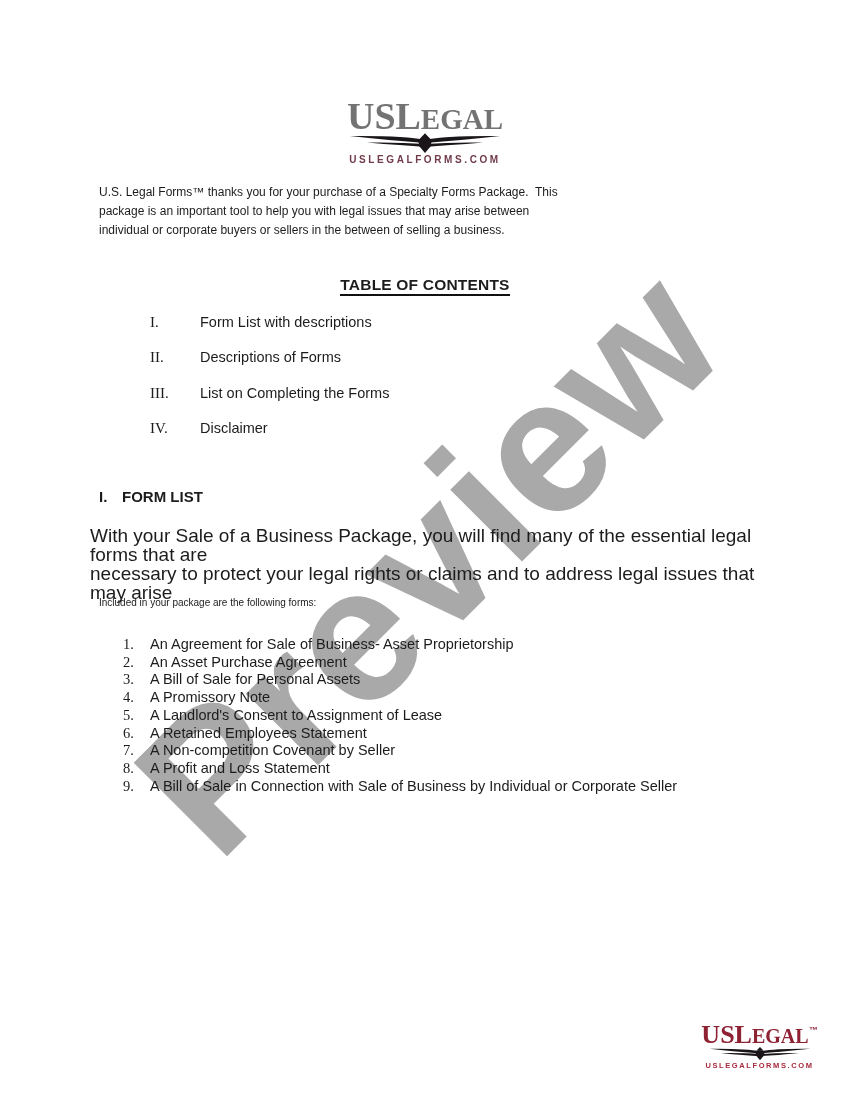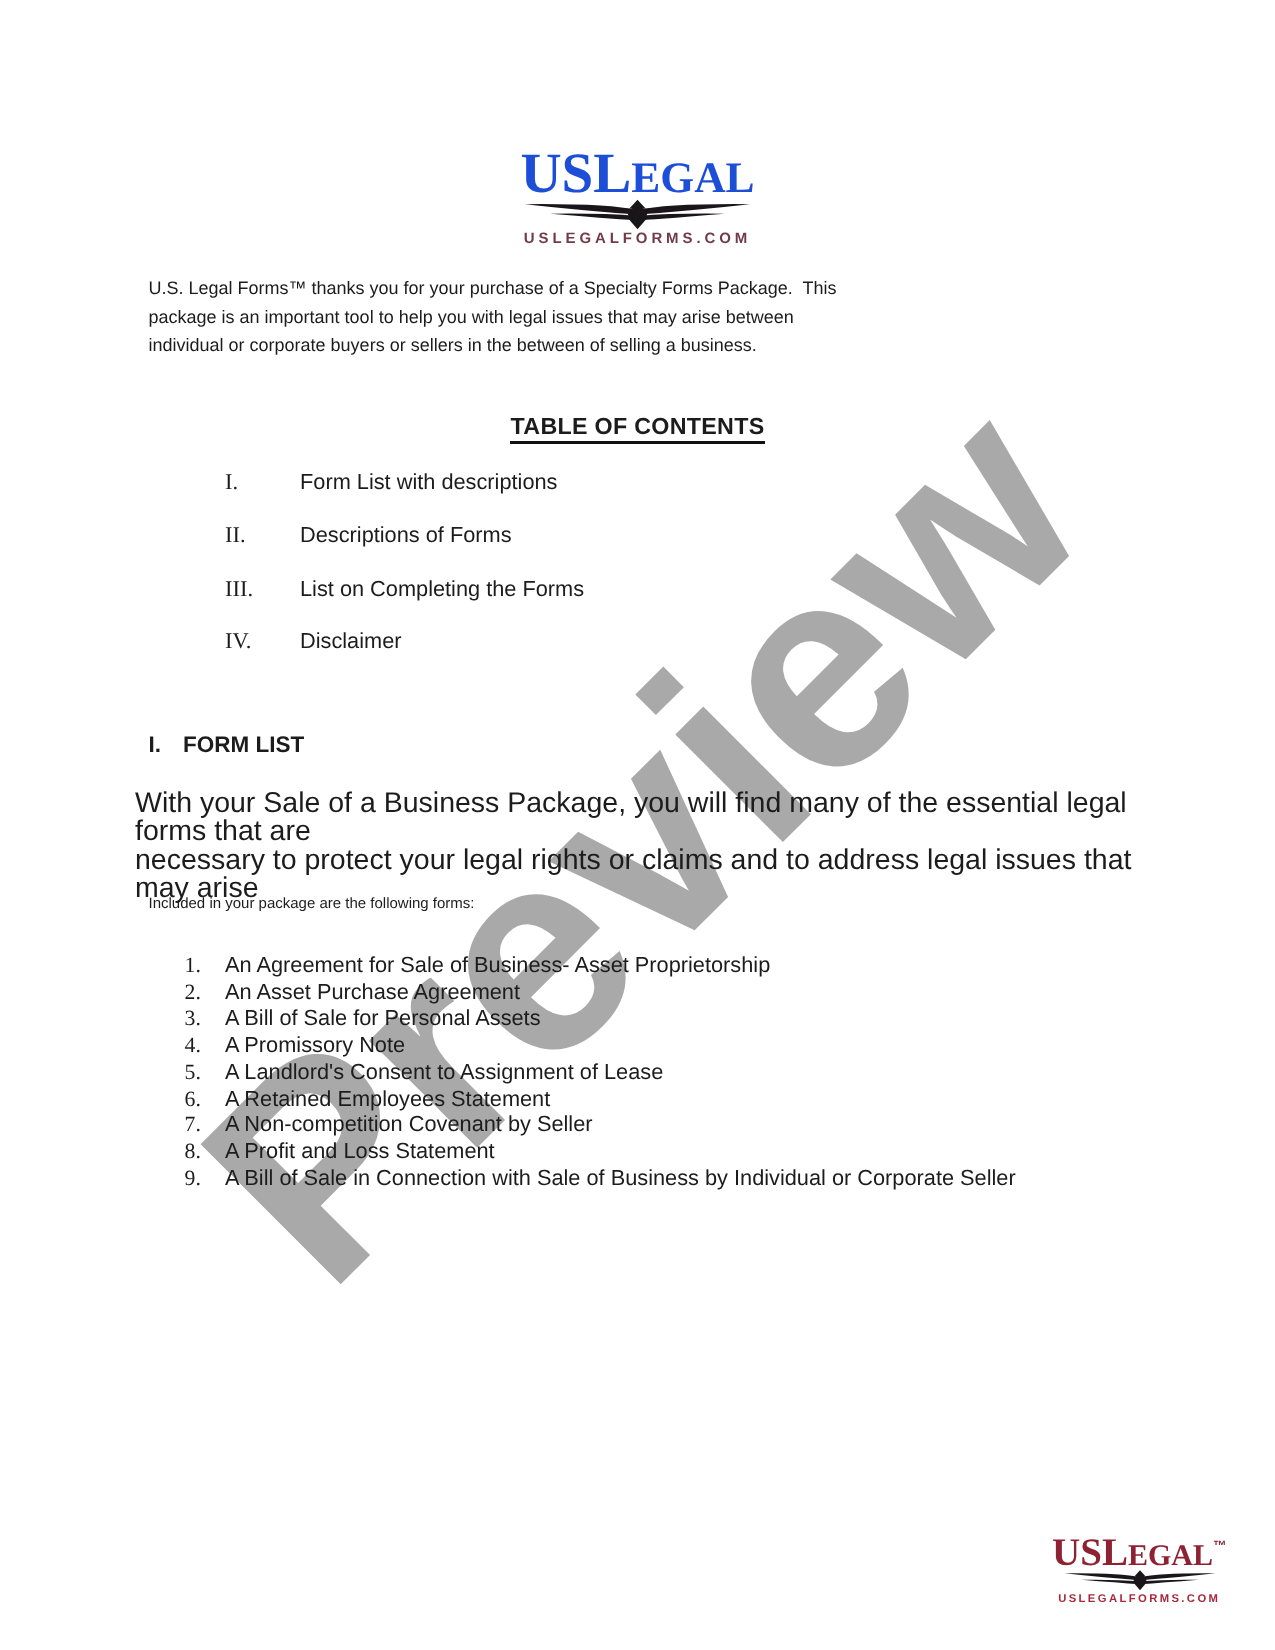--- a/index.html
+++ b/index.html
@@ -69,21 +69,21 @@
 </head>
 <body>
 
 <div class="page">
 
   <div class="watermark" style="color:#a9a9a9;">Preview</div>
 
   <div class="content">
 
     <header class="logo-top">
-      <div class="brand" style="color:#1d4ed8;">
+      <div class="brand" style="color:#737373;">
         <span class="big">USL</span><span class="small">EGAL</span>
       </div>
       <svg class="eagle" width="158" height="22" viewBox="0 0 320 44" aria-hidden="true">
         <g fill="#1a1518">
           <path d="M160 2 L171 14 H149 Z"></path>
           <path d="M160 16 Q120 7 8 8 Q90 17 160 22 Z"></path>
           <path d="M160 16 Q200 7 312 8 Q230 17 160 22 Z"></path>
           <path d="M160 24 Q110 20 42 21 Q115 27 160 30 Z"></path>
           <path d="M160 24 Q210 20 278 21 Q205 27 160 30 Z"></path>
           <ellipse cx="160" cy="21" rx="13" ry="9"></ellipse>

